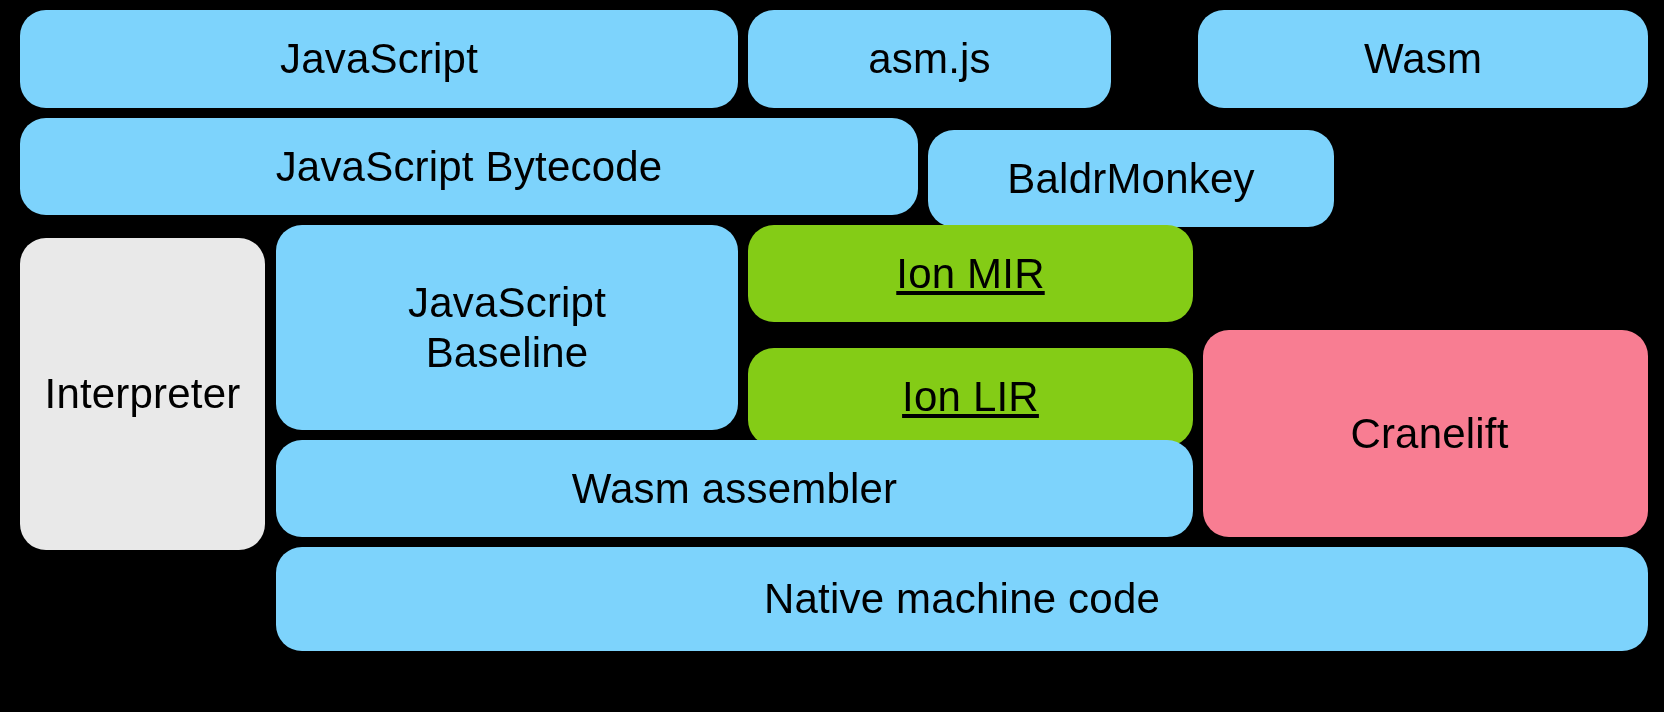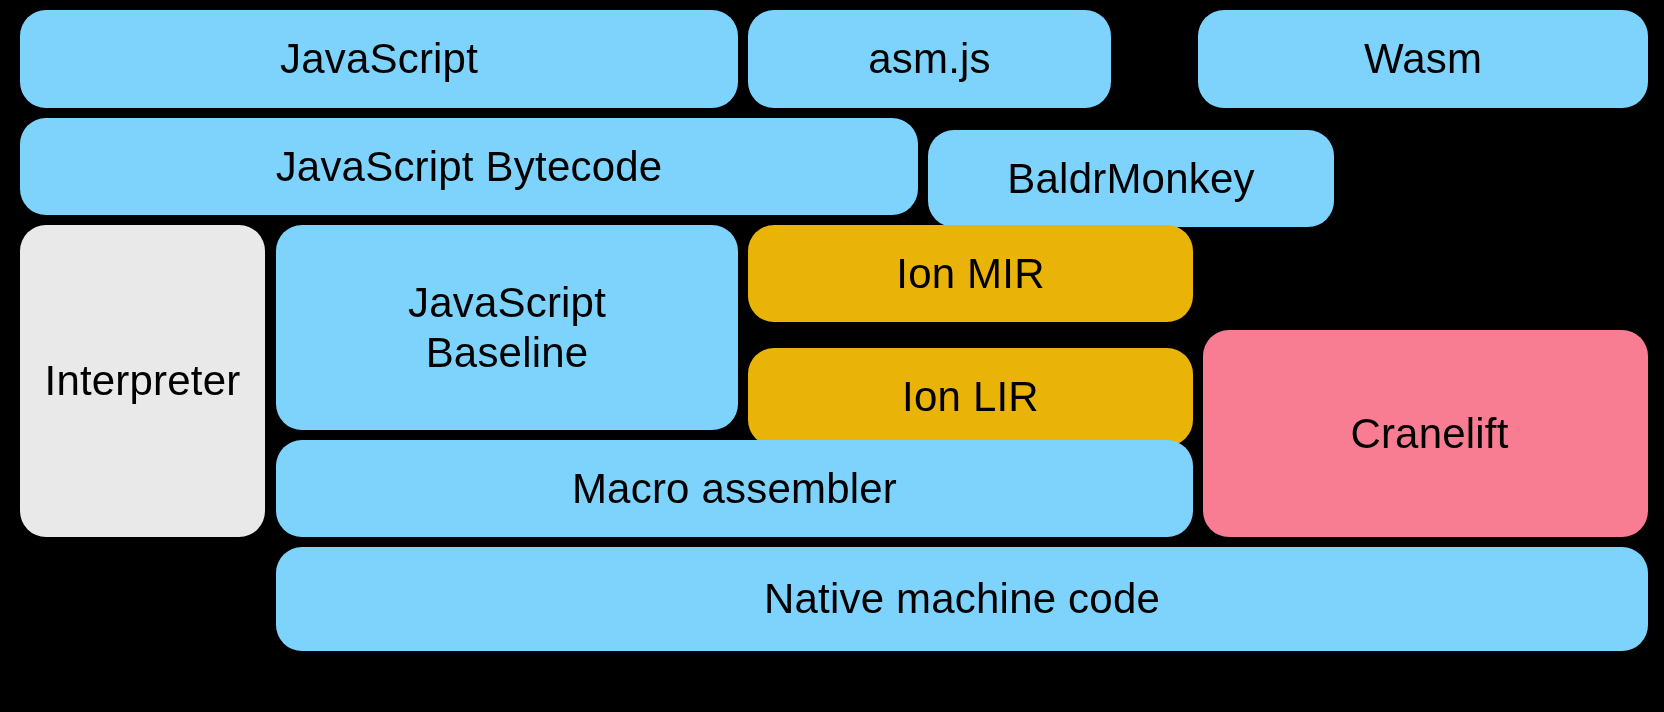--- a/index.html
+++ b/index.html
@@ -31,32 +31,32 @@
     font-family: "Liberation Sans", sans-serif;
     font-size: 42px;
     line-height: 1.18;
     font-weight: 400;
     letter-spacing: 0.2px;
     white-space: pre-line;
     user-select: none;
   }
   .fill-white { background: #7dd3fc; }
   .fill-gray  { background: #e9e9e9; }
-  .fill-green { background: #eab308; }
+  .fill-green { background: #84cc16; text-decoration: underline; }
   .fill-pink  { background: #f87d92; }
 
   
   #box-javascript      { left: 20px;   top: 10px;  width: 718px;  height: 98px; }
   #box-asmjs           { left: 748px;  top: 10px;  width: 363px;  height: 98px; }
   #box-wasm            { left: 1198px; top: 10px;  width: 450px;  height: 98px; }
   
   #box-js-bytecode     { left: 20px;   top: 118px; width: 898px;  height: 97px; }
   #box-baldrmonkey     { left: 928px;  top: 118px; width: 406px;  height: 97px; margin-top: 12px; }
   
-  #box-interpreter     { left: 20px;   top: 225px; width: 245px;  height: 312px; }
+  #box-interpreter     { left: 20px;   top: 238px; width: 245px;  height: 312px; }
   #box-js-baseline     { left: 276px;  top: 225px; width: 462px;  height: 205px; }
   #box-ion-mir         { left: 748px;  top: 225px; width: 445px;  height: 97px; }
   #box-ion-lir         { left: 748px;  top: 348px; width: 445px;  height: 98px; }
   #box-cranelift       { left: 1203px; top: 330px; width: 445px;  height: 207px; padding-left: 8px; }
   #box-macro-assembler { left: 276px;  top: 440px; width: 917px;  height: 97px; }
   
   #box-native-code     { left: 276px;  top: 547px; width: 1372px; height: 104px; }
 </style>
 </head>
 <body>
@@ -77,17 +77,17 @@
 
   <div class="box fill-white" id="box-js-baseline">JavaScript
 Baseline</div>
 
   <div class="box fill-green" id="box-ion-mir">Ion MIR</div>
 
   <div class="box fill-green" id="box-ion-lir">Ion LIR</div>
 
   <div class="box fill-pink" id="box-cranelift">Cranelift</div>
 
-  <div class="box fill-white" id="box-macro-assembler">Macro assembler</div>
+  <div class="box fill-white" id="box-macro-assembler">Wasm assembler</div>
 
   <div class="box fill-white" id="box-native-code">Native machine code</div>
 
 </div>
 
 </body></html>

